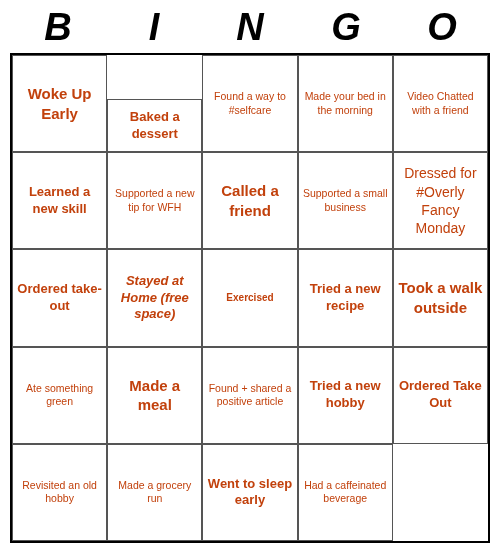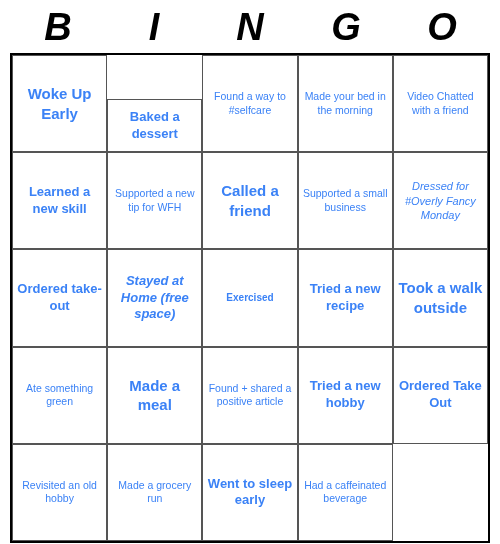--- a/index.html
+++ b/index.html
@@ -38,21 +38,21 @@
     }
     .cell {
       border: 1px solid #555;
       display: flex;
       align-items: center;
       justify-content: center;
       text-align: center;
       padding: 4px;
       font-size: 11.2px;
       line-height: 1.3;
-      color: #3b82f6;
+      color: #c2410c;
       background: #fff;
     }
   </style>
 </head>
 <body>
 
 <div class="bingo-title">
   <span>B</span>
   <span>I</span>
   <span>N</span>
@@ -63,21 +63,21 @@
 <div class="bingo-grid" id="bingo-grid">
 <div class="cell" style="font-size: 15px; font-weight: bold;">Woke Up Early</div>
     <div class="cell" style="font-size: 13px; font-weight: bold; margin-top: 44px;">Baked a dessert</div>
     <div class="cell" style="font-size: 10.5px;">Found a way to #selfcare</div>
     <div class="cell" style="font-size: 10.5px;">Made your bed in the morning</div>
     <div class="cell" style="font-size: 10.5px;">Video Chatted with a friend</div>
     <div class="cell" style="font-size: 13px; font-weight: bold;">Learned a new skill</div>
     <div class="cell" style="font-size: 10.5px;">Supported a new tip for WFH</div>
     <div class="cell" style="font-size: 15px; font-weight: bold;">Called a friend</div>
     <div class="cell" style="font-size: 10.5px;">Supported a small business</div>
-    <div class="cell" style="font-size: 11px; font-style: italic;">Dressed for #Overly Fancy Monday</div>
+    <div class="cell" style="font-size: 14px;">Dressed for #Overly Fancy Monday</div>
     <div class="cell" style="font-size: 13px; font-weight: bold; text-align: center;">Ordered take-out</div>
     <div class="cell" style="font-size: 13px; font-weight: bold; font-style: italic;">Stayed at Home (free space)</div>
     <div class="cell" style="font-size: 10px; font-weight: bold;">Exercised</div>
     <div class="cell" style="font-size: 13px; font-weight: bold;">Tried a new recipe</div>
     <div class="cell" style="font-size: 15px; font-weight: bold;">Took a walk outside</div>
     <div class="cell" style="font-size: 10.5px;">Ate something green</div>
     <div class="cell" style="font-size: 15px; font-weight: bold;">Made a meal</div>
     <div class="cell" style="font-size: 10.5px;">Found + shared a positive article</div>
     <div class="cell" style="font-size: 13px; font-weight: bold;">Tried a new hobby</div>
     <div class="cell" style="font-size: 13px; font-weight: bold;">Ordered Take Out</div>

